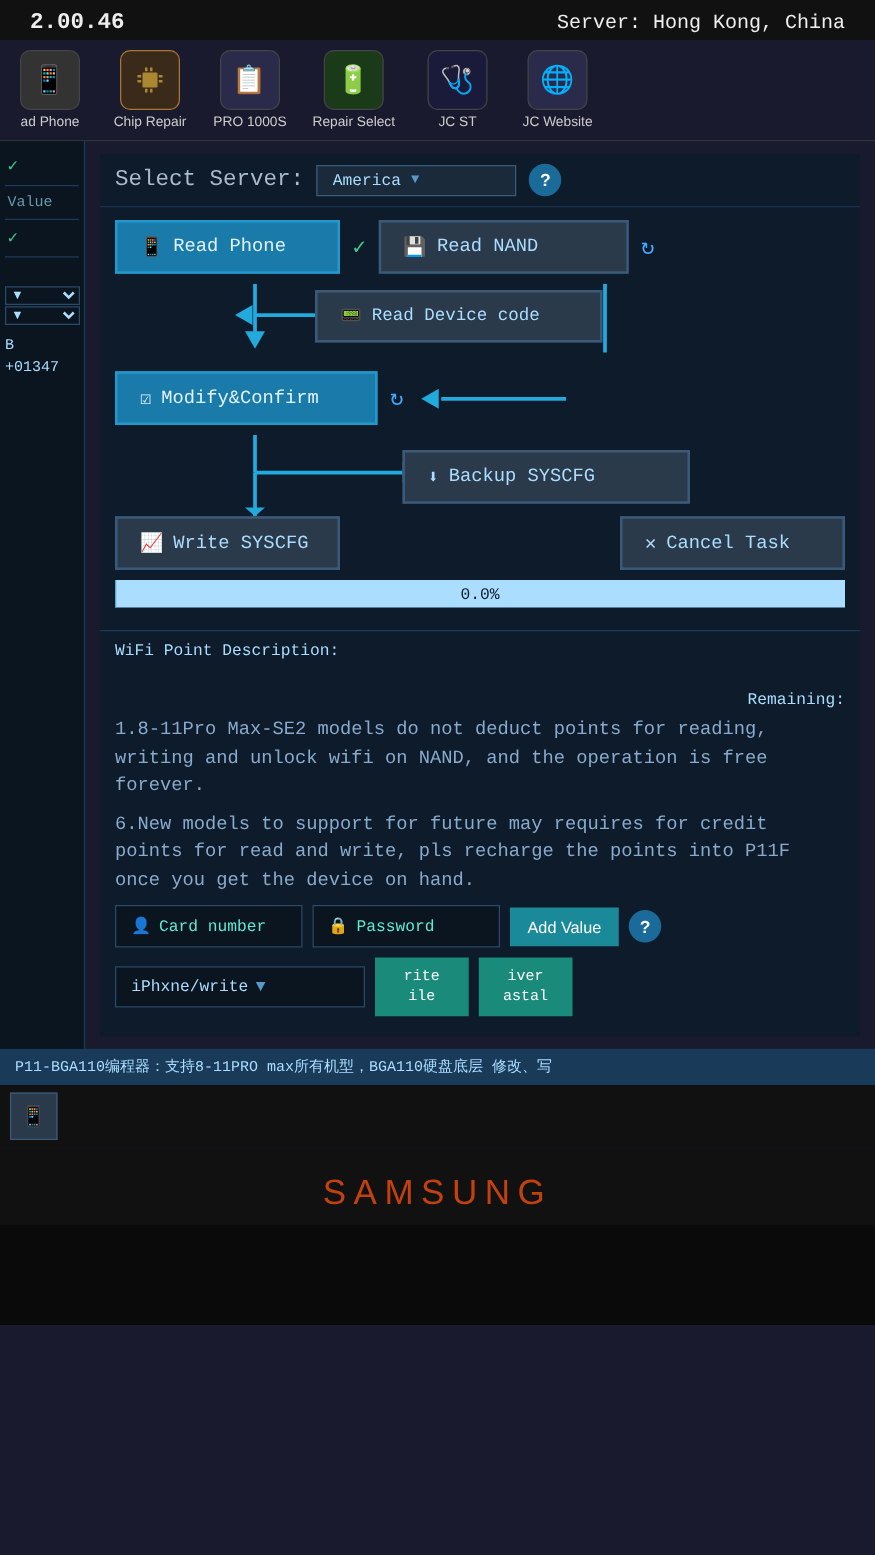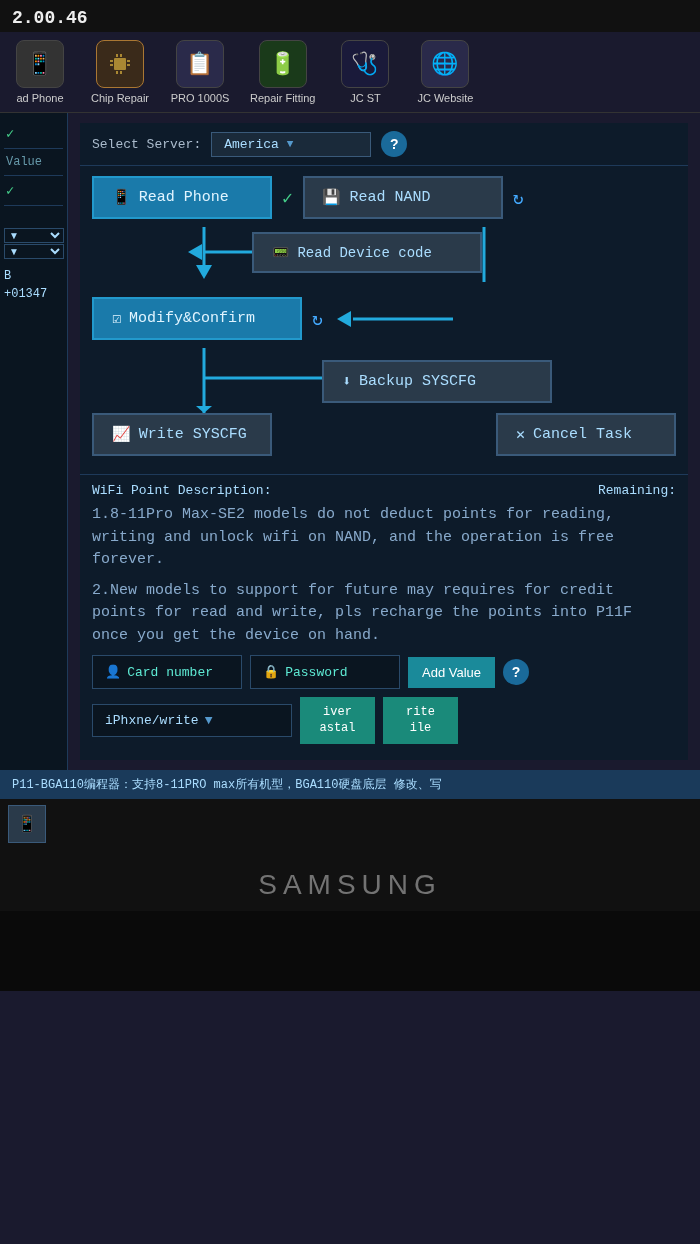--- a/index.html
+++ b/index.html
@@ -7,21 +7,21 @@
       width: 700px;
       min-height: 1244px;
       background: #1a1a2e;
       font-family: 'Courier New', monospace;
       overflow-x: hidden;
     }
 
     
     .monitor-top {
       background: #111;
-      padding: 8px 12px 4px;
+      padding: 8px 24px 4px;
       display: flex;
       justify-content: space-between;
       align-items: center;
     }
     .monitor-top .version {
       color: #eee;
       font-size: 18px;
       font-weight: bold;
     }
     .monitor-top .server-info {
@@ -72,21 +72,21 @@
     .server-bar {
       background: #0d1b2a;
       display: flex;
       align-items: center;
       padding: 8px 12px;
       gap: 10px;
       border-bottom: 1px solid #1e3a5a;
     }
     .server-label {
       color: #aabbcc;
-      font-size: 13px;
+      font-size: 18px;
       font-family: 'Courier New', monospace;
     }
     .server-select {
       background: #1a2a3a;
       border: 1px solid #3a5a7a;
       color: #aaddff;
       padding: 4px 12px;
       font-size: 13px;
       display: flex;
       align-items: center;
@@ -189,20 +189,21 @@
     }
     .desc-title {
       color: #aaddff;
       font-size: 13px;
       font-family: 'Courier New', monospace;
     }
     .desc-remaining {
       color: #aaddff;
       font-size: 13px;
       font-family: 'Courier New', monospace;
+      margin-top: 39px;
     }
     .desc-text {
       color: #88aacc;
       font-size: 15px;
       font-family: 'Courier New', monospace;
       line-height: 1.5;
       margin-bottom: 8px;
     }
 
     
@@ -297,21 +298,21 @@
       align-items: center;
       justify-content: center;
       font-size: 16px;
     }
 
     
     .samsung-bar {
       background: #111;
       text-align: center;
       padding: 20px 0 10px;
-      color: #737373;
+      color: #c2410c;
       font-size: 28px;
       letter-spacing: 6px;
       font-family: Arial, sans-serif;
       font-weight: 300;
     }
 
     
     .physical-bottom {
       background: #0a0a0a;
       height: 80px;
@@ -348,20 +349,21 @@
       padding: 10px 12px;
     }
 
     .partial-b { color: #aaddff; font-size: 12px; font-family: 'Courier New', monospace; }
   </style>
 </head>
 <body>
 
 <div class="monitor-top">
   <span class="version">2.00.46</span>
+  <span class="server-info">Server: Hong Kong, China</span>
 </div>
 
 <div class="nav-bar">
   <div class="nav-item">
     <div class="nav-icon">📱</div>
     <span class="nav-label">ad Phone</span>
   </div>
   <div class="nav-item">
     <div class="nav-icon" style="background:#3a2a1a; border-color:#aa7733;">
       <svg width="28" height="28" viewBox="0 0 28 28">
@@ -377,21 +379,21 @@
       </svg>
     </div>
     <span class="nav-label">Chip Repair</span>
   </div>
   <div class="nav-item">
     <div class="nav-icon">📋</div>
     <span class="nav-label">PRO 1000S</span>
   </div>
   <div class="nav-item">
     <div class="nav-icon" style="background:#1a3a1a;">🔋</div>
-    <span class="nav-label">Repair Fitting</span>
+    <span class="nav-label">Repair Select</span>
   </div>
   <div class="nav-item">
     <div class="nav-icon" style="background:#1a1a3a;">🩺</div>
     <span class="nav-label">JC ST</span>
   </div>
   <div class="nav-item">
     <div class="nav-icon">🌐</div>
     <span class="nav-label">JC Website</span>
   </div>
 </div>
@@ -511,54 +513,58 @@
           <span>📈</span>
           <span>Write SYSCFG</span>
         </button>
         <div style="flex:1;"></div>
         <button class="btn-dark" style="min-width:180px;">
           <span>✕</span>
           <span>Cancel Task</span>
         </button>
       </div>
 
+      <div class="progress-container">
+        <div class="progress-bar"></div>
+        <span class="progress-text">0.0%</span>
+      </div>
 
     </div>
 
     <div class="description-area">
       <div class="desc-header">
         <span class="desc-title">WiFi Point Description:</span>
         <span class="desc-remaining">Remaining:</span>
       </div>
       <p class="desc-text">1.8-11Pro Max-SE2 models do not deduct points for reading, writing and unlock wifi on NAND, and the operation is free forever.</p>
-      <p class="desc-text">2.New models to support for future may requires for credit points for read and write, pls recharge the points into P11F once you get the device on hand.</p>
+      <p class="desc-text">6.New models to support for future may requires for credit points for read and write, pls recharge the points into P11F once you get the device on hand.</p>
 
       <div class="card-row">
         <div class="input-field">
           <span class="field-icon">👤</span>
           <span class="input-placeholder">Card number</span>
         </div>
         <div class="input-field">
           <span class="field-icon">🔒</span>
           <span class="input-placeholder">Password</span>
         </div>
         <button class="add-value-btn">Add Value</button>
         <button class="help-btn">?</button>
       </div>
 
       <div class="bottom-row">
         <div class="device-select">
           <span>iPhxne/write</span>
           <span style="color:#5599cc;">▼</span>
         </div>
         <button class="btn-teal">
+          <span>rite<br>ile</span>
+        </button>
+        <button class="btn-teal">
           <span>iver<br>astal</span>
-        </button>
-        <button class="btn-teal">
-          <span>rite<br>ile</span>
         </button>
       </div>
     </div>
 
   </div>
 </div>
 
 <div class="status-bar">
   <span>P11-BGA110编程器：支持8-11PRO max所有机型，BGA110硬盘底层 修改、写</span>
 </div>

